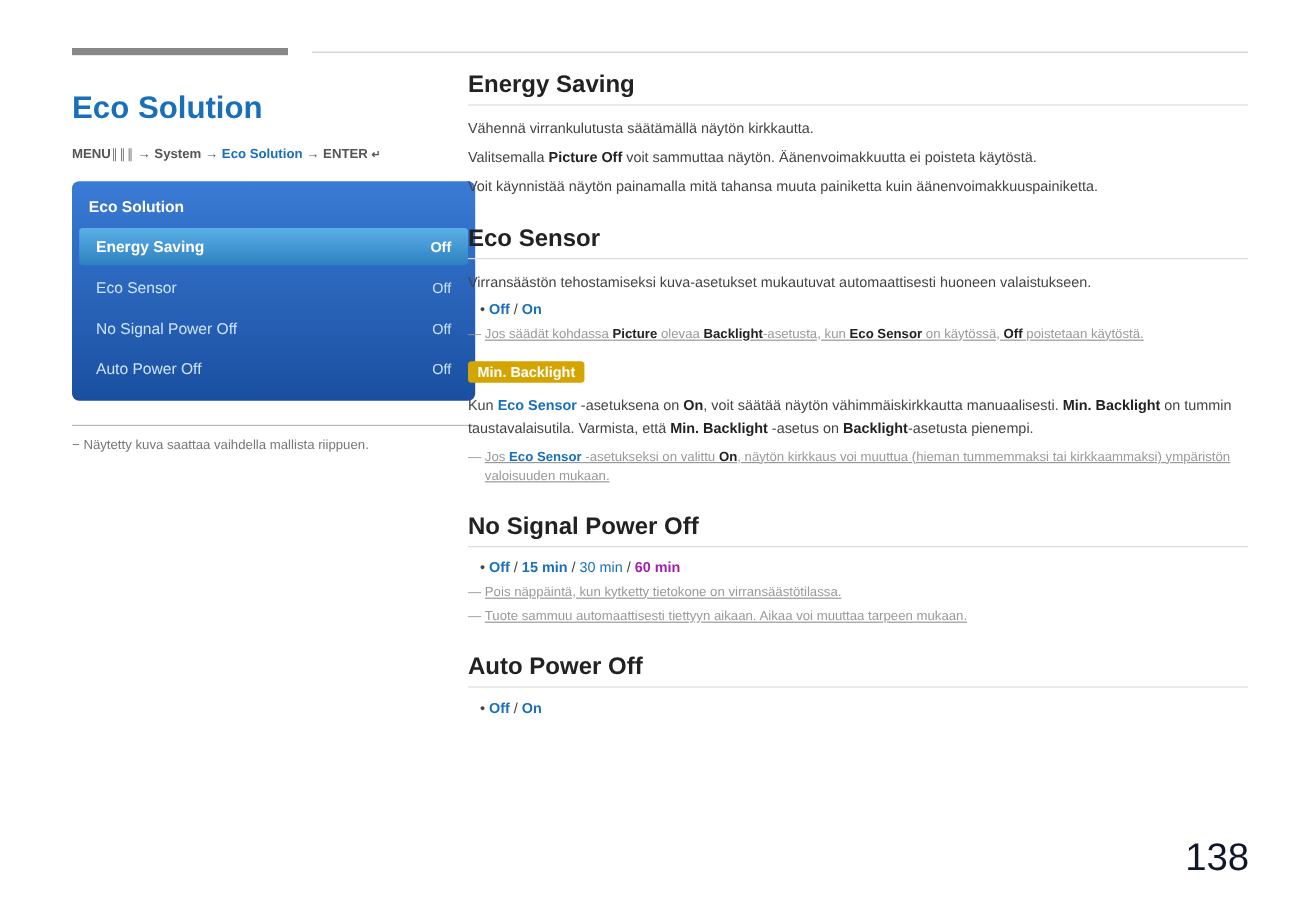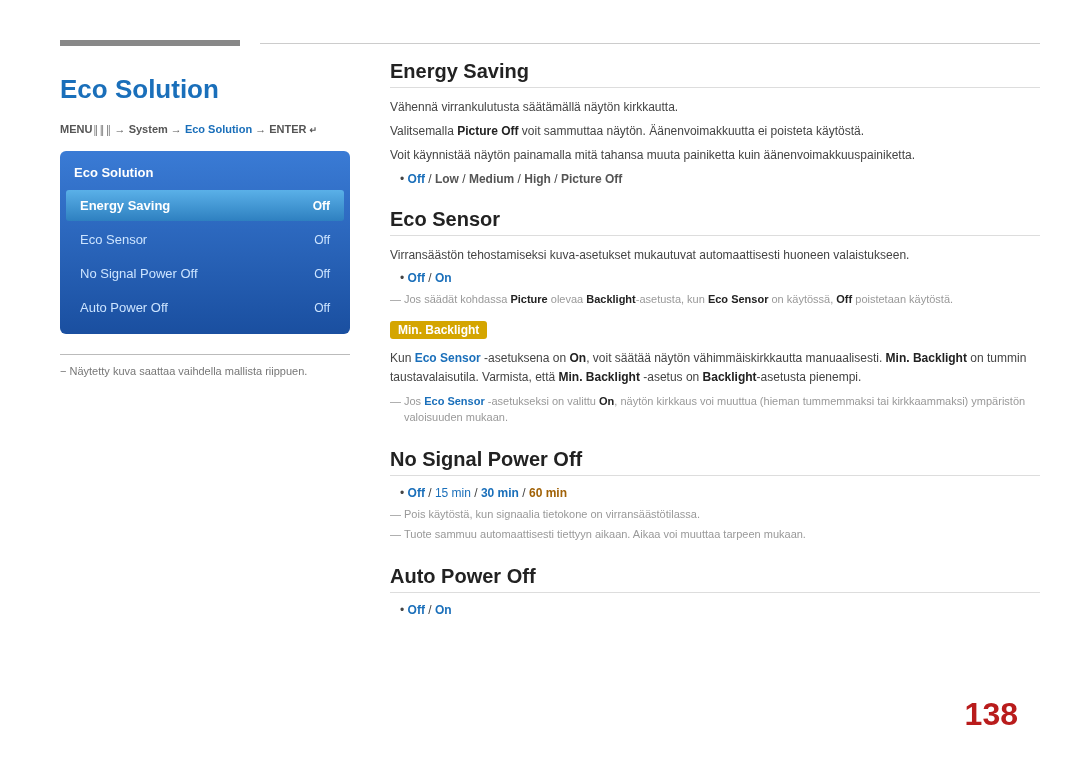--- a/index.html
+++ b/index.html
@@ -27,32 +27,32 @@
       background: #ccc;
       position: absolute;
       top: 43px;
       left: 260px;
       right: 40px;
     }
 
     .page-number {
       position: absolute;
       bottom: 30px;
-      right: 62px;
+      right: 39px;
       font-size: 32px;
-      color: #b91c1c;
-      font-weight: 700;
+      color: #0f172a;
+      font-weight: 400;
     }
 
     
     .left-col {
       position: absolute;
       top: 60px;
       left: 60px;
-      width: 290px;
+      width: 336px;
     }
 
     .page-title {
       font-size: 26px;
       font-weight: bold;
       color: #1a6fba;
       margin-bottom: 18px;
       margin-top: 14px;
     }
 
@@ -155,41 +155,42 @@
       margin-bottom: 3px;
       list-style: none;
     }
     .bullet-item::before {
       content: '• ';
       color: #444;
     }
 
     .option-off { color: #1a6fba; font-weight: bold; }
     .option-on { color: #1a6fba; font-weight: bold; }
-    .option-15min { color: #1a6fba; font-weight: normal; }
-    .option-30min { color: #1a6fba; font-weight: bold; text-align: right; }
-    .option-60min { color: #a16207; font-weight: bold; }
+    .option-15min { color: #1a6fba; font-weight: bold; }
+    .option-30min { color: #1a6fba; font-weight: normal; text-align: right; }
+    .option-60min { color: #a21caf; font-weight: bold; }
 
     .min-backlight-badge {
       display: inline-block;
       background: #d4a500;
       color: #fff;
       font-size: 12px;
       font-weight: bold;
       padding: 2px 8px;
       border-radius: 3px;
       margin: 6px 0;
     }
     .note-line-plain {
       font-size: 11px;
       color: #999;
       line-height: 1.5;
       margin: 4px 0;
       padding-left: 14px;
       position: relative;
+      text-decoration: underline;
     }
     .note-line-plain::before {
       content: '— ';
       position: absolute;
       left: 0;
       color: #999;
     }
 
     .bold-word { font-weight: bold; color: #222; }
     .blue-bold { font-weight: bold; color: #1a6fba; }
@@ -231,25 +232,20 @@
   <div class="footnote">Näytetty kuva saattaa vaihdella mallista riippuen.</div>
 </div>
 
 <div class="right-col">
 
   <div class="section">
     <div class="section-title">Energy Saving</div>
     <p class="section-text">Vähennä virrankulutusta säätämällä näytön kirkkautta.</p>
     <p class="section-text">Valitsemalla <span class="bold-word">Picture Off</span> voit sammuttaa näytön. Äänenvoimakkuutta ei poisteta käytöstä.</p>
     <p class="section-text">Voit käynnistää näytön painamalla mitä tahansa muuta painiketta kuin äänenvoimakkuuspainiketta.</p>
-    <ul class="bullet-list">
-      <li class="bullet-item">
-        <span class="option-off">Off</span> / <span style="font-weight:bold;color:#555;">Low</span> / <span style="font-weight:bold;color:#555;">Medium</span> / <span style="font-weight:bold;color:#555;">High</span> / <span style="font-weight:bold;color:#555;">Picture Off</span>
-      </li>
-    </ul>
   </div>
 
   <div class="section">
     <div class="section-title">Eco Sensor</div>
     <p class="section-text">Virransäästön tehostamiseksi kuva-asetukset mukautuvat automaattisesti huoneen valaistukseen.</p>
     <ul class="bullet-list">
       <li class="bullet-item">
         <span class="option-off">Off</span> / <span class="option-on">On</span>
       </li>
     </ul>
@@ -267,21 +263,21 @@
     </div>
   </div>
 
   <div class="section">
     <div class="section-title">No Signal Power Off</div>
     <ul class="bullet-list">
       <li class="bullet-item">
         <span class="option-off">Off</span> / <span class="option-15min">15 min</span> / <span class="option-30min">30 min</span> / <span class="option-60min">60 min</span>
       </li>
     </ul>
-    <div class="note-line-plain">Pois käytöstä, kun signaalia tietokone on virransäästötilassa.</div>
+    <div class="note-line-plain">Pois näppäintä, kun kytketty tietokone on virransäästötilassa.</div>
     <div class="note-line-plain">Tuote sammuu automaattisesti tiettyyn aikaan. Aikaa voi muuttaa tarpeen mukaan.</div>
   </div>
 
   <div class="section">
     <div class="section-title">Auto Power Off</div>
     <ul class="bullet-list">
       <li class="bullet-item">
         <span class="option-off">Off</span> / <span class="option-on">On</span>
       </li>
     </ul>

